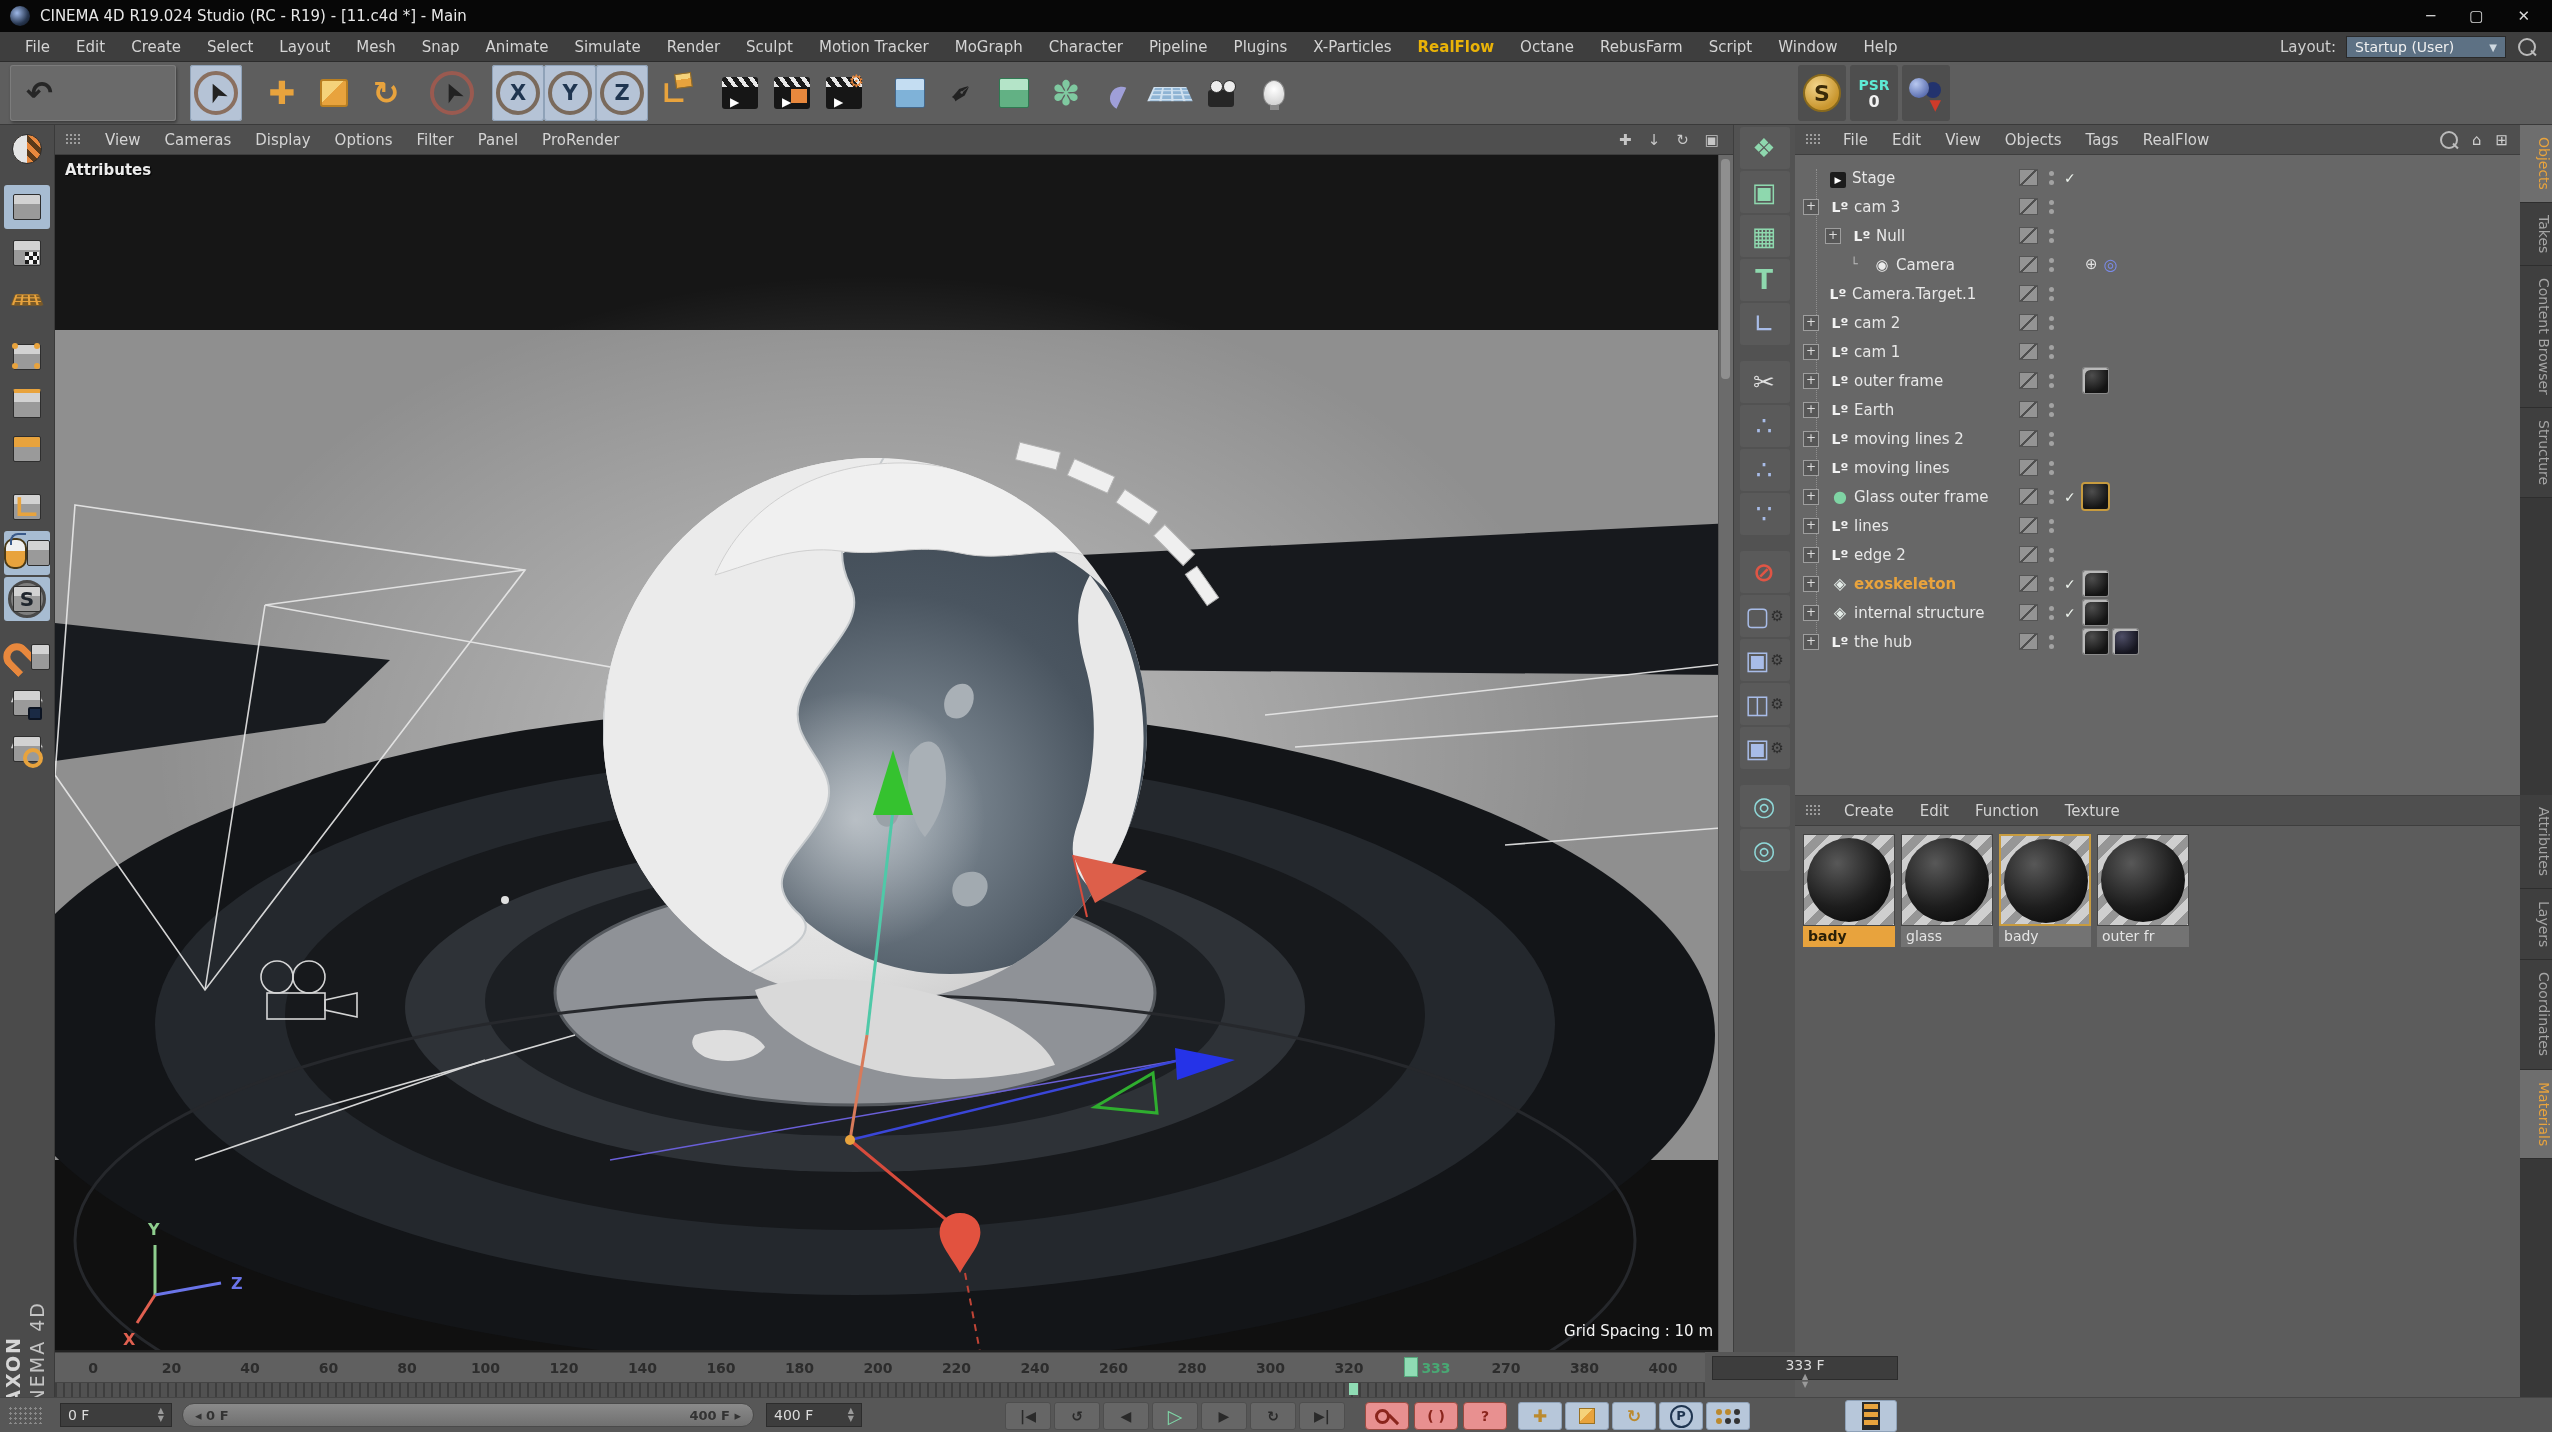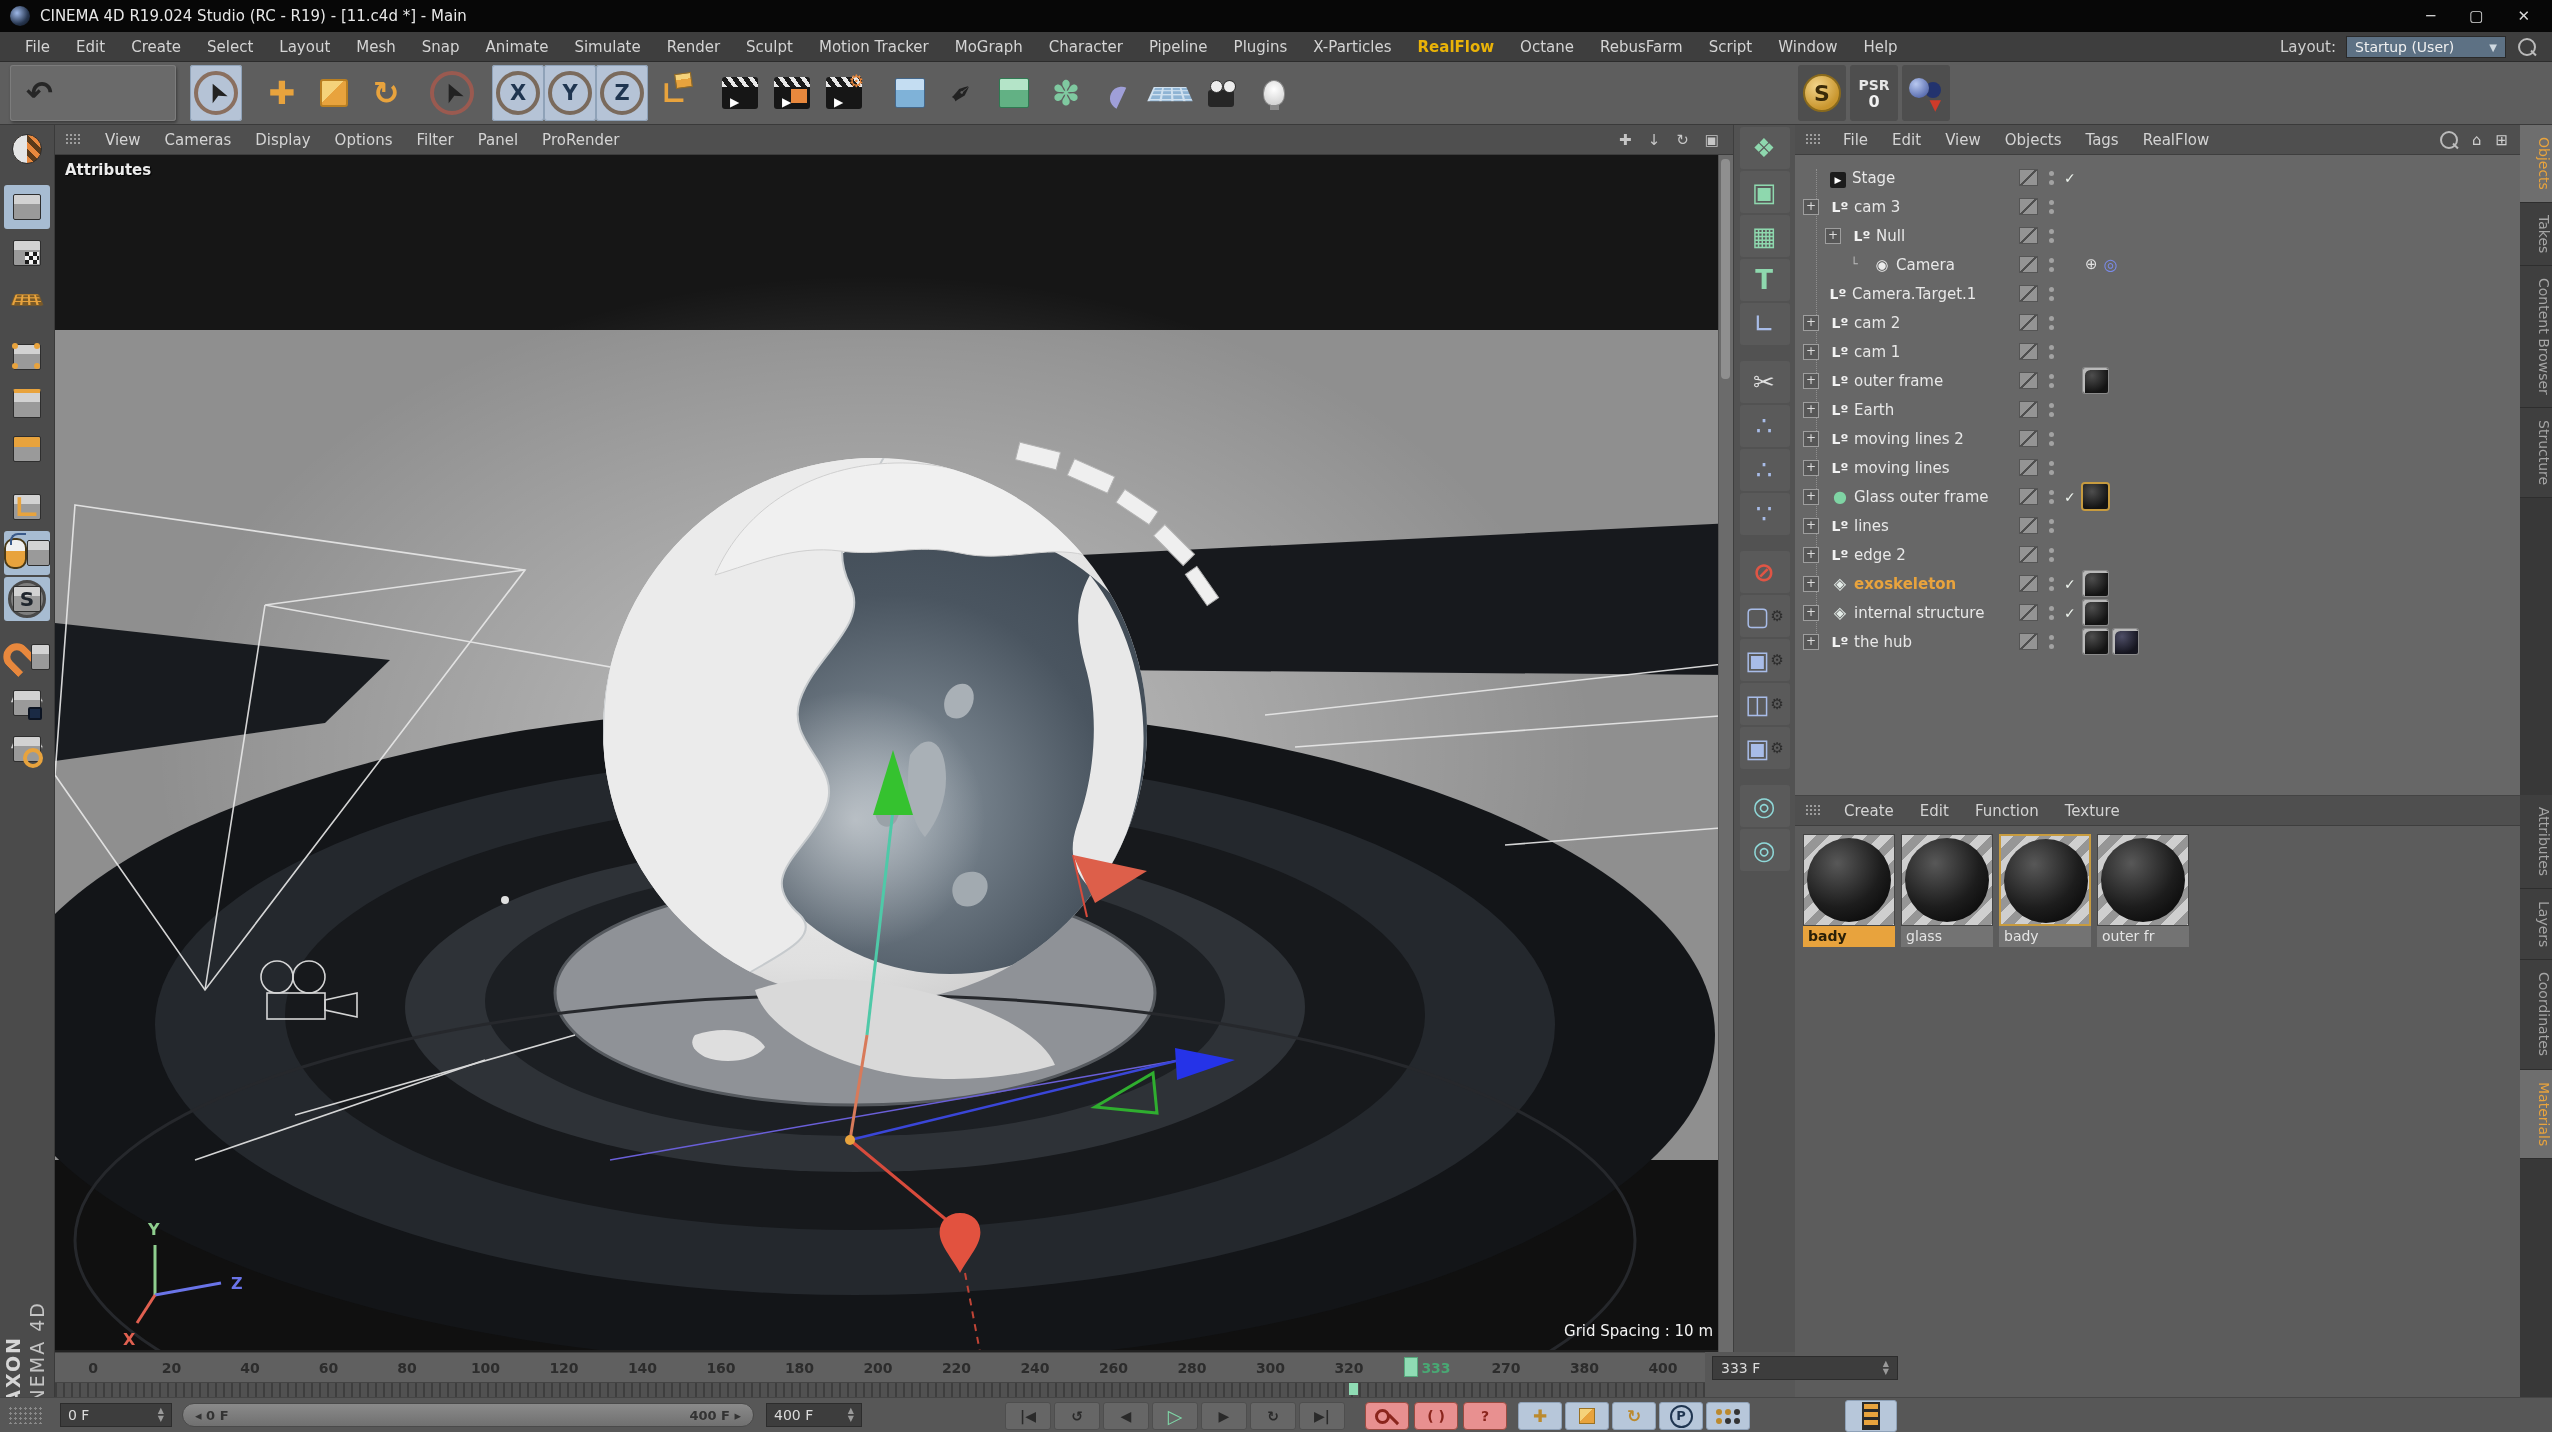--- a/index.html
+++ b/index.html
@@ -49,21 +49,21 @@
   .tb-btn[data-variant="floor"]::before{content:"";width:38px;height:24px;background:repeating-linear-gradient(#cfe0ef 0 2px,rgba(0,0,0,0) 2px 7px),repeating-linear-gradient(90deg,#cfe0ef 0 2px,#8fb4d4 2px 10px);transform:perspective(60px) rotateX(55deg);}
   .tb-btn[data-variant="cam"]::before{content:"";width:26px;height:17px;background:#262626;border-radius:3px;position:absolute;bottom:14px;left:12px;}
   .tb-btn[data-variant="cam"]::after{content:"";position:absolute;top:15px;left:14px;width:11px;height:11px;border-radius:50%;background:#ededed;border:1px solid #333;box-shadow:13px 0 0 -1px #ededed,13px 0 0 0 #333;}
   .tb-btn[data-variant="bulb"]::before{content:"";width:20px;height:24px;border-radius:50% 50% 42% 42%;background:radial-gradient(circle at 50% 35%,#ffffff,#c9c9c9);border:1px solid #8a8a8a;}
   .tb-btn[data-variant="bulb"]::after{content:"";position:absolute;bottom:11px;width:9px;height:5px;background:#8a8a8a;}
   
   .psr-block{position:absolute;left:1798px;top:64px;display:flex;gap:4px;align-items:center;height:58px;}
   .psr-chip{width:48px;height:56px;background:#4e4e4e;border-radius:3px;display:flex;align-items:center;justify-content:center;position:relative;}
   .psr-s{width:34px;height:34px;border-radius:50%;background:radial-gradient(circle at 35% 30%,#f2d48a,#c9962e 70%);display:flex;align-items:center;justify-content:center;color:#3a2a08;font-weight:bold;font-size:22px;border:2px solid #8a6a1c;}
   .psr-mid{flex-direction:column;gap:0;}
-  .psr-label{color:#e5e5e5;font-weight:bold;font-size:14px;line-height:16px;}
+  .psr-label{color:#5eead4;font-weight:bold;font-size:14px;line-height:16px;}
   .psr-zero{color:#f2f2f2;font-weight:bold;font-size:16px;line-height:17px;}
   .psr-spheres{position:relative;width:34px;height:34px;}
   .psr-spheres::before{content:"";position:absolute;left:0;top:2px;width:20px;height:20px;border-radius:50%;background:radial-gradient(circle at 35% 30%,#b8c8f0,#3a4f9a);box-shadow:14px 2px 0 -2px #22336e;}
   .psr-spheres::after{content:"▼";position:absolute;right:2px;bottom:-4px;color:#cf3b2a;font-size:15px;}
   
   .leftrail{position:absolute;left:0;top:125px;width:55px;height:1307px;background:#4b4b4b;border-right:1px solid #3a3a3a;box-sizing:border-box;}
   .lr-btn{width:46px;height:44px;margin:2px auto 0;display:flex;align-items:center;justify-content:center;position:relative;border-radius:3px;}
   .lr-btn[data-gap="true"]{margin-top:14px;}
   .lr-btn[data-active="true"]{background:#a7bcd2;}
   .lr-cube{width:26px;height:24px;background:linear-gradient(#d2d2d2 0 36%,#9a9a9a 36%);border:1px solid #2e2e2e;border-radius:2px;position:relative;}
@@ -163,21 +163,21 @@
   .vtabs-top{top:125px;height:670px;}
   .vtabs-bottom{top:795px;height:637px;}
   .vtab{writing-mode:vertical-rl;padding:12px 0;width:32px;text-align:center;font-size:14px;color:#a5a5a5;background:#3f3f3f;border-bottom:1px solid #2e2e2e;box-sizing:border-box;}
   .vtab[data-active="true"]{background:#6e6e6e;color:#e8a33d;}
   
   .ruler{position:absolute;left:55px;top:1352px;width:1650px;height:30px;background:#606060;border-top:1px solid #454545;box-sizing:border-box;}
   .ruler-ticks{position:absolute;left:8px;top:0;width:1630px;height:30px;display:flex;justify-content:space-between;}
   .tick{width:60px;text-align:center;line-height:30px;font-size:14px;color:#2c2c2c;font-weight:bold;}
   .tick[data-current="true"]{color:#49a874;}
   .tick[data-current="true"]::before{content:"";display:inline-block;width:12px;height:18px;background:#8fdcb4;border:1px solid #56a87c;margin-right:3px;vertical-align:-4px;}
-  .frame-field{position:absolute;left:1712px;top:1356px;width:186px;height:24px;background:#3d3d3d;border:1px solid #2c2c2c;color:#dcdcdc;font-size:14px;display:flex;align-items:center;padding:0 8px;box-sizing:border-box;justify-content:space-between;}
+  .frame-field{position:absolute;left:1712px;top:1356px;width:186px;height:24px;background:#3d3d3d;border:1px solid #2c2c2c;color:#dcdcdc;font-size:14px;display:flex;align-items:center;padding:0 8px;box-sizing:border-box;justify-content:space-between;flex-direction:column;}
   .spin{color:#9a9a9a;font-size:8px;line-height:8px;white-space:pre;text-align:center;}
   .tickstrip{position:absolute;left:55px;top:1382px;width:1650px;height:15px;background:#515151;background-image:repeating-linear-gradient(90deg,#3e3e3e 0 2px,rgba(0,0,0,0) 2px 8px);border-top:1px solid #444;box-sizing:border-box;}
   .tickstrip-marker{position:absolute;left:1349px;top:1px;width:9px;height:12px;background:#8fdcb4;}
   
   .bottombar{position:absolute;left:0;top:1397px;width:2552px;height:35px;background:#575757;border-top:1px solid #464646;box-sizing:border-box;}
   .bb-field{position:absolute;top:5px;height:24px;background:#3d3d3d;border:1px solid #2c2c2c;color:#dcdcdc;font-size:14px;display:flex;align-items:center;justify-content:space-between;padding:0 7px;box-sizing:border-box;}
   .bb-f1{left:60px;width:112px;}
   .bb-f2{left:766px;width:96px;}
   .bb-slider{position:absolute;left:182px;top:5px;width:572px;height:24px;background:linear-gradient(#8a8a8a,#707070);border-radius:12px;border:1px solid #4a4a4a;display:flex;align-items:center;justify-content:space-between;padding:0 12px;box-sizing:border-box;color:#333;font-size:13px;font-weight:bold;}
   .bb-slider .lft::before{content:"◂ ";}

